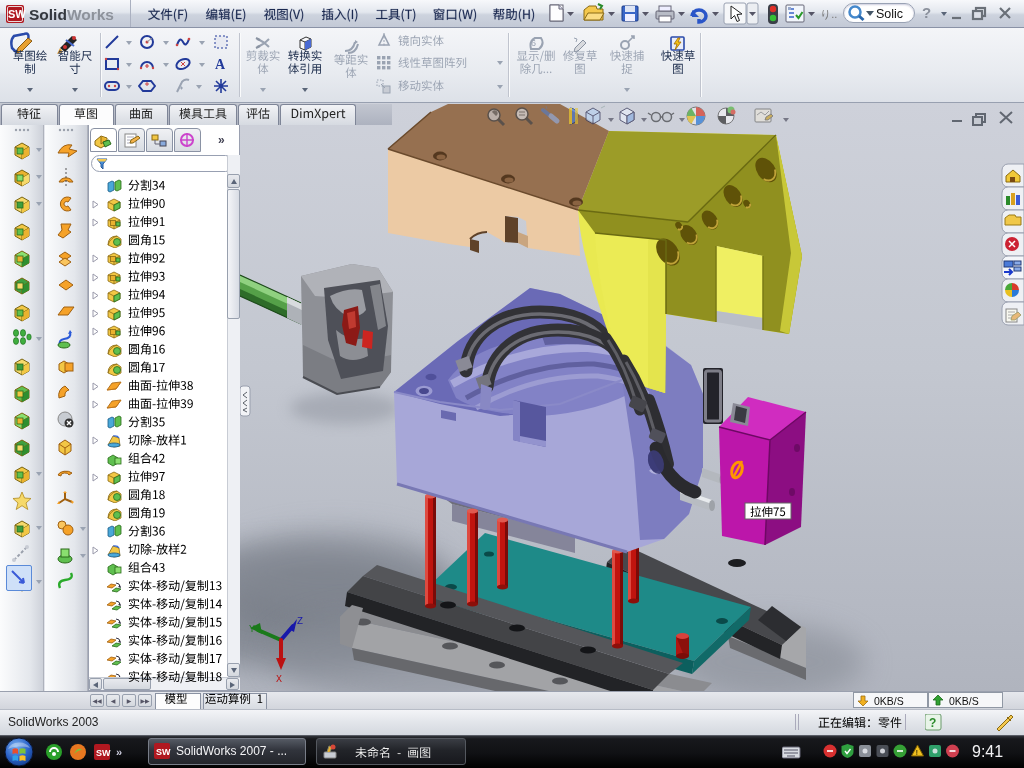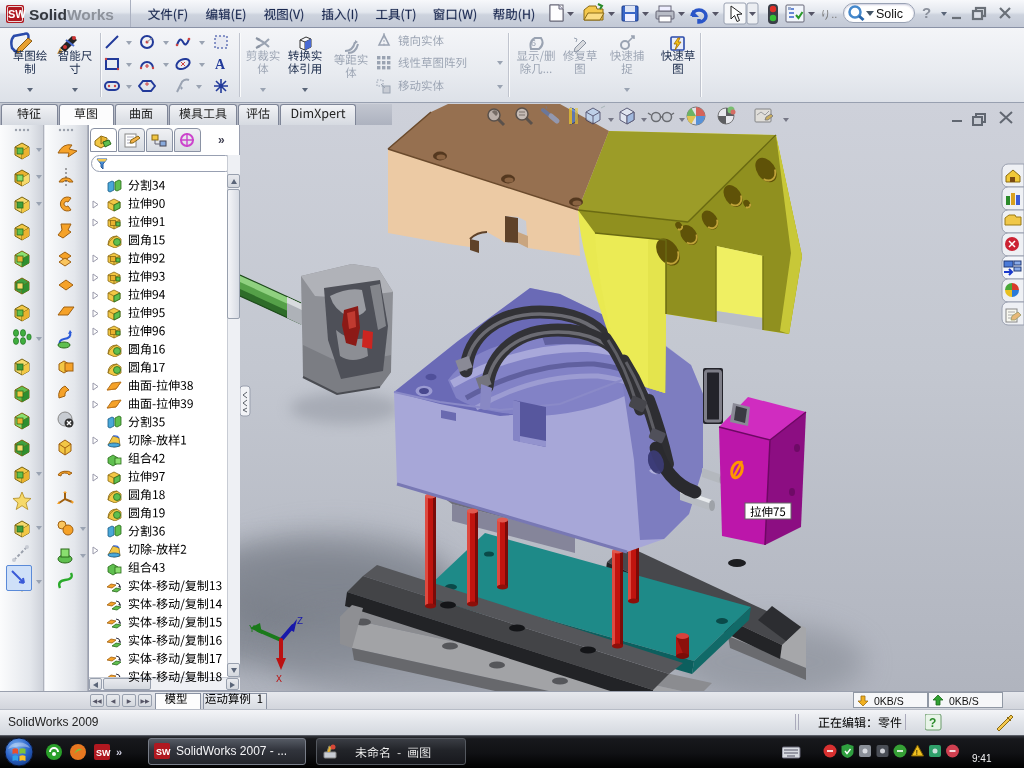--- a/index.html
+++ b/index.html
@@ -972,21 +972,21 @@
       <svg class="abs" style="left:858px;top:3px" width="12" height="11">
         <path d="M3,1 h4 v5 h3 l-5,5 -5,-5 h3 Z" fill="#f0b020" stroke="#a07010" stroke-width="0.8"></path>
       </svg>
       <svg class="abs" style="left:933px;top:3px" width="12" height="11">
         <path d="M3,10 h4 v-5 h3 l-5,-5 -5,5 h3 Z" fill="#30a030" stroke="#1a6a1a" stroke-width="0.8"></path>
       </svg>
       <div class="abs" style="left:874px;top:3px;font-size:10.5px;color:#111">0KB/S</div>
       <div class="abs" style="left:949px;top:3px;font-size:10.5px;color:#111">0KB/S</div>
     </div>
     <div id="statusbar" class="abs">
-      <div class="abs" style="left:8px;top:5px;font-size:12px;color:#222">SolidWorks 2009</div>
+      <div class="abs" style="left:8px;top:5px;font-size:12px;color:#222">SolidWorks 2003</div>
       <div class="abs" style="left:795px;top:4px;width:1px;height:16px;background:#aab"></div>
       <div class="abs" style="left:798px;top:4px;width:1px;height:16px;background:#aab"></div>
       <div class="abs" style="left:905px;top:4px;width:1px;height:16px;background:#aab"></div>
       <svg class="abs" style="left:925px;top:4px" width="17" height="17">
         <rect x="0" y="0" width="16" height="16" rx="2" fill="#e8f4e8" stroke="#6a9a6a"></rect>
         <text x="4" y="12.5" font-size="12" font-weight="bold" fill="#2a8a2a" font-family="Liberation Sans">?</text>
       </svg>
       <svg class="abs" style="left:995px;top:3px" width="20" height="20">
         <path d="M2,16 L16,2 l2,2 -14,14 Z" fill="#f4c84e" stroke="#8a6a14"></path>
         <path d="M12,4 l4,4" stroke="#8a6a14"></path>
@@ -1046,21 +1046,21 @@
         <circle cx="62.5" cy="8" r="2.5" fill="#e8eaee" opacity="0.85"></circle>
         <circle cx="80.0" cy="8" r="6.5" fill="#35a035"></circle>
         <path d="M77.0,8 h6" stroke="#fff" stroke-width="1.6"></path>
         <path d="M97.5,2 l6,11 -12,0 Z" fill="#f0c020" stroke="#806000"></path>
         <text x="95.7" y="11.5" font-size="8" fill="#000">!</text>
         <rect x="109.0" y="2" width="12" height="12" rx="2" fill="#2fa06a"></rect>
         <circle cx="115.0" cy="8" r="2.5" fill="#e8eaee" opacity="0.85"></circle>
         <circle cx="132.5" cy="8" r="6.5" fill="#d04050"></circle>
         <path d="M129.5,8 h6" stroke="#fff" stroke-width="1.6"></path>
       </svg>
-      <div class="abs" style="left:972px;top:18px;font-size:10px;color:#f2f2f4">9:41</div>
+      <div class="abs" style="left:972px;top:8px;font-size:16px;color:#f2f2f4">9:41</div>
     </div>
     <svg width="1024" height="768" viewBox="0 0 1024 768" style="position:absolute;left:0;top:0;z-index:50;pointer-events:none">
       <defs>
         <path id="q0" d="M423 823C453 774 485 707 497 666L580 693C566 734 531 799 501 847ZM50 664V590H206C265 438 344 307 447 200C337 108 202 40 36 -7C51 -25 75 -60 83 -78C250 -24 389 48 502 146C615 46 751 -28 915 -73C928 -52 950 -20 967 -4C807 36 671 107 560 201C661 304 738 432 796 590H954V664ZM504 253C410 348 336 462 284 590H711C661 455 592 344 504 253Z"></path>
         <path id="q1" d="M317 341V268H604V-80H679V268H953V341H679V562H909V635H679V828H604V635H470C483 680 494 728 504 775L432 790C409 659 367 530 309 447C327 438 359 420 373 409C400 451 425 504 446 562H604V341ZM268 836C214 685 126 535 32 437C45 420 67 381 75 363C107 397 137 437 167 480V-78H239V597C277 667 311 741 339 815Z"></path>
         <path id="q2" d="M239 -196 295 -171C209 -29 168 141 168 311C168 480 209 649 295 792L239 818C147 668 92 507 92 311C92 114 147 -47 239 -196Z"></path>
         <path id="q3" d="M101 0H193V329H473V407H193V655H523V733H101Z"></path>
         <path id="q4" d="M99 -196C191 -47 246 114 246 311C246 507 191 668 99 818L42 792C128 649 171 480 171 311C171 141 128 -29 42 -171Z"></path>
         <path id="q5" d="M40 54 58 -15C140 18 245 61 346 103L332 163C223 121 114 79 40 54ZM61 423C75 430 98 435 205 450C167 386 132 335 116 316C87 278 66 252 45 248C53 230 64 196 68 182C87 194 118 204 339 255C336 271 333 298 334 317L167 282C238 374 307 486 364 597L303 632C286 593 265 554 245 517L133 505C190 593 246 706 287 815L215 840C179 719 112 587 91 554C71 520 55 496 38 491C46 473 57 438 61 423ZM624 350V202H541V350ZM675 350H746V202H675ZM481 412V-72H541V143H624V-47H675V143H746V-46H797V143H871V-7C871 -14 868 -16 861 -17C854 -17 836 -17 814 -16C822 -32 829 -56 831 -73C867 -73 890 -71 908 -62C926 -52 930 -35 930 -8V413L871 412ZM797 350H871V202H797ZM605 826C621 798 637 762 648 732H414V515C414 361 405 139 314 -21C329 -28 360 -50 372 -63C465 99 482 335 483 498H920V732H729C717 765 697 811 675 846ZM483 668H850V561H483Z"></path>
         <path id="q6" d="M551 751H819V650H551ZM482 808V594H892V808ZM81 332C89 340 119 346 153 346H244V202L40 167L56 94L244 132V-76H313V146L427 169L423 234L313 214V346H405V414H313V568H244V414H148C176 483 204 565 228 650H412V722H247C255 756 263 791 269 825L196 840C191 801 183 761 174 722H47V650H157C136 570 115 504 105 479C88 435 75 403 58 398C66 380 77 346 81 332ZM815 472V386H560V472ZM400 76 412 8 815 40V-80H885V46L959 52L960 115L885 110V472H953V535H423V472H491V82ZM815 329V242H560V329ZM815 185V105L560 86V185Z"></path>

